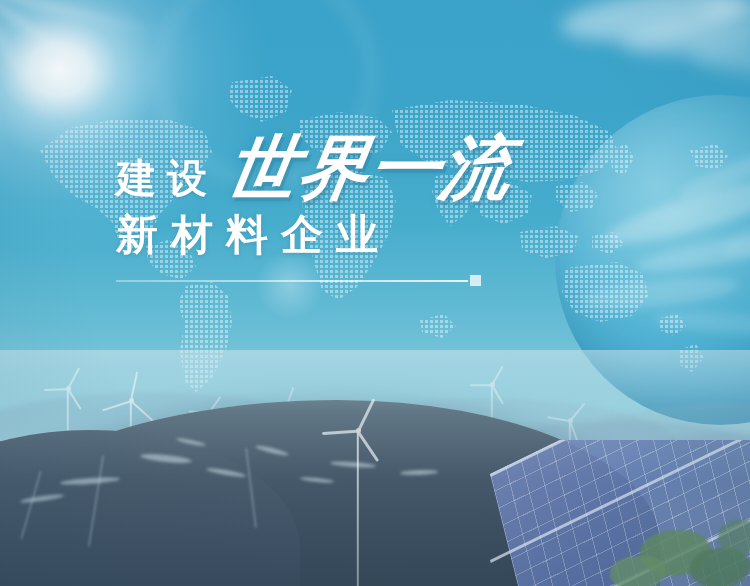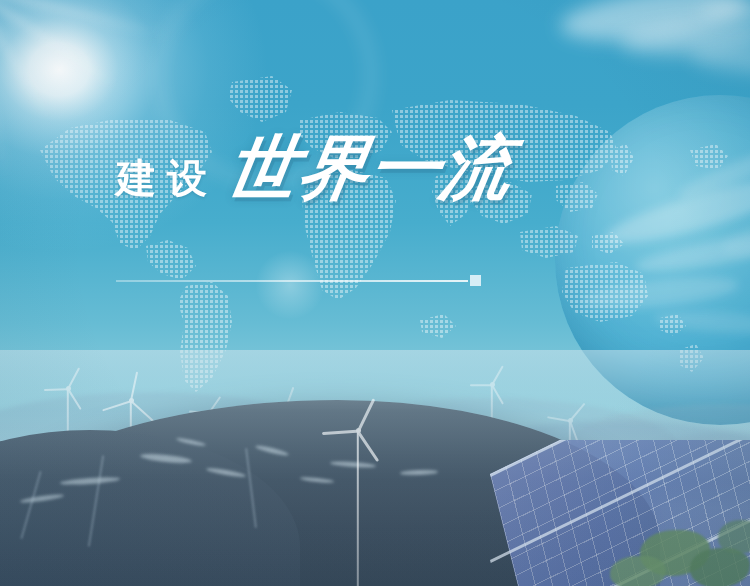--- a/index.html
+++ b/index.html
@@ -395,19 +395,20 @@
   <div class="haze"></div>
   <div class="vignette"></div>
 
   <div class="copy">
 
     <div class="line1">
       <span class="kicker">建设</span>
       <span class="hero">世界一流</span>
     </div>
 
+    <div class="line2">新材料企业</div>
 
     <div class="rule"></div>
     <div class="rule-cap"></div>
 
   </div>
 
 </div>
 
 </body></html>

